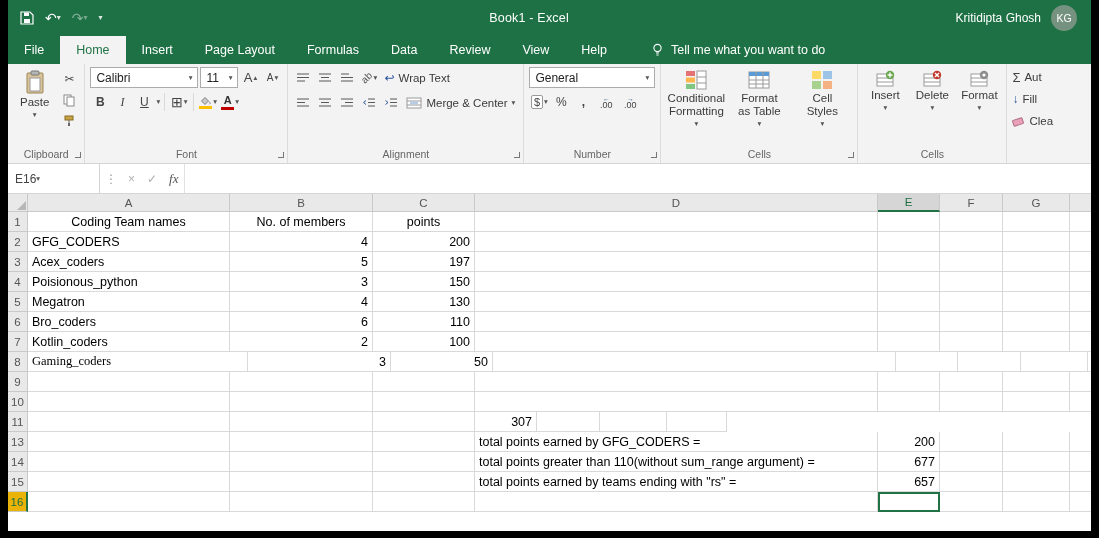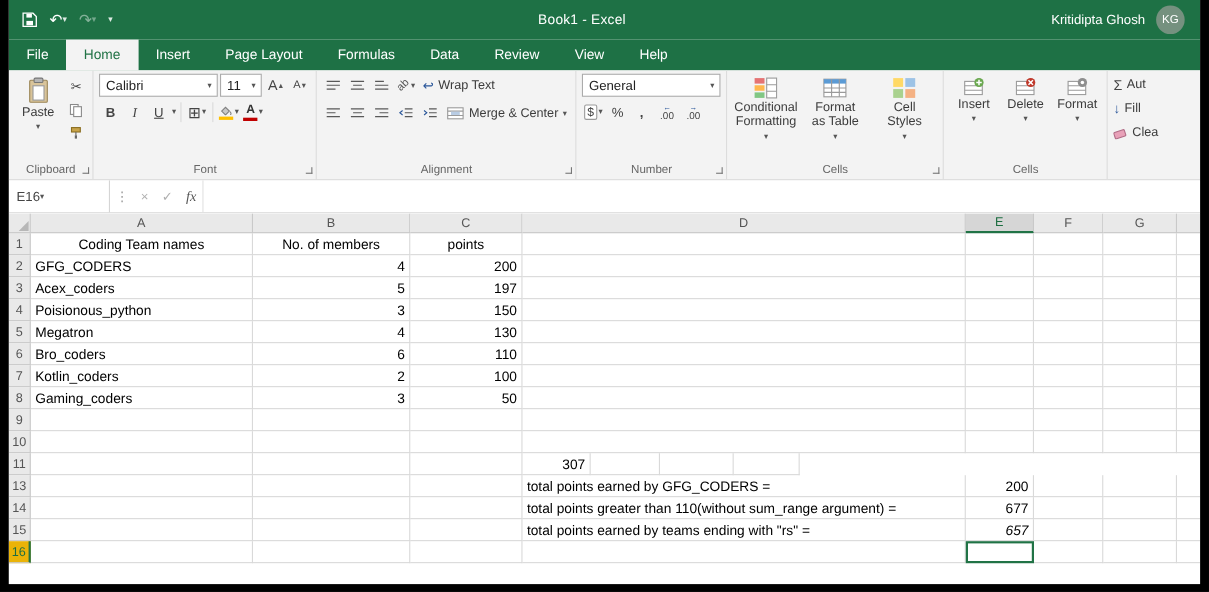--- a/index.html
+++ b/index.html
@@ -134,20 +134,28 @@
         <div class="tab">File</div>
         <div class="tab active">Home</div>
         <div class="tab">Insert</div>
         <div class="tab">Page Layout</div>
         <div class="tab">Formulas</div>
         <div class="tab">Data</div>
         <div class="tab">Review</div>
         <div class="tab">View</div>
         <div class="tab">Help</div>
       </div>
+    <div class="tellme">
+      <svg width="13" height="14" viewBox="0 0 13 14">
+          <circle cx="6.5" cy="5" r="3.6" fill="none" stroke="#fff" stroke-width="1.1"></circle>
+          <line x1="5" y1="10" x2="8" y2="10" stroke="#fff"></line>
+          <line x1="5.4" y1="12" x2="7.6" y2="12" stroke="#fff"></line>
+        </svg>
+      <span>Tell me what you want to do</span>
+    </div>
   </div>
 
   <div class="ribbon">
 
     <div class="rgroup">
       <div class="rcontent">
         <div class="bigbtn">
           <svg width="20" height="24" viewBox="0 0 20 24">
               <rect x="2" y="3" width="16" height="20" rx="1" fill="#d9c49a" stroke="#9a8555"></rect>
               <rect x="6" y="1" width="8" height="4" rx="1" fill="#b5b5b5" stroke="#777"></rect>
@@ -596,21 +604,21 @@
           <div class="gcell gdcell num" style="width: 143px;">2</div>
           <div class="gcell gdcell num" style="width: 102px;">100</div>
           <div class="gcell gdcell" style="width: 403px;"></div>
           <div class="gcell gdcell" style="width: 62px;"></div>
           <div class="gcell gdcell" style="width: 63px;"></div>
           <div class="gcell gdcell" style="width: 67px;"></div>
           <div class="gcell gdcell" style="width: 60px;"></div>
         </div>
         <div class="grow">
           <div class="gcell grhcell">8</div>
-          <div class="gcell gdcell" style="width: 202px;">Gaming_coders</div>
+          <div class="gcell gdcell" style="width: 220px; font-family: Liberation Serif, serif;">Gaming_coders</div>
           <div class="gcell gdcell num" style="width: 143px;">3</div>
           <div class="gcell gdcell num" style="width: 102px;">50</div>
           <div class="gcell gdcell" style="width: 403px;"></div>
           <div class="gcell gdcell" style="width: 62px;"></div>
           <div class="gcell gdcell" style="width: 63px;"></div>
           <div class="gcell gdcell" style="width: 67px;"></div>
           <div class="gcell gdcell" style="width: 60px;"></div>
         </div>
         <div class="grow">
           <div class="gcell grhcell">9</div>
@@ -665,21 +673,21 @@
           <div class="gcell gdcell" style="width: 63px;"></div>
           <div class="gcell gdcell" style="width: 67px;"></div>
           <div class="gcell gdcell" style="width: 60px;"></div>
         </div>
         <div class="grow">
           <div class="gcell grhcell">15</div>
           <div class="gcell gdcell" style="width: 202px;"></div>
           <div class="gcell gdcell" style="width: 143px;"></div>
           <div class="gcell gdcell" style="width: 102px;"></div>
           <div class="gcell gdcell" style="width: 403px;">total points earned by teams ending with "rs" =</div>
-          <div class="gcell gdcell num" style="width: 62px; font-style: italic;">657</div>
+          <div class="gcell gdcell num" style="width: 62px;">657</div>
           <div class="gcell gdcell" style="width: 63px;"></div>
           <div class="gcell gdcell" style="width: 67px;"></div>
           <div class="gcell gdcell" style="width: 60px;"></div>
         </div>
         <div class="grow">
           <div class="gcell grhcell hlrow">16</div>
           <div class="gcell gdcell" style="width: 202px;"></div>
           <div class="gcell gdcell" style="width: 143px;"></div>
           <div class="gcell gdcell" style="width: 102px;"></div>
           <div class="gcell gdcell" style="width: 403px;"></div>

